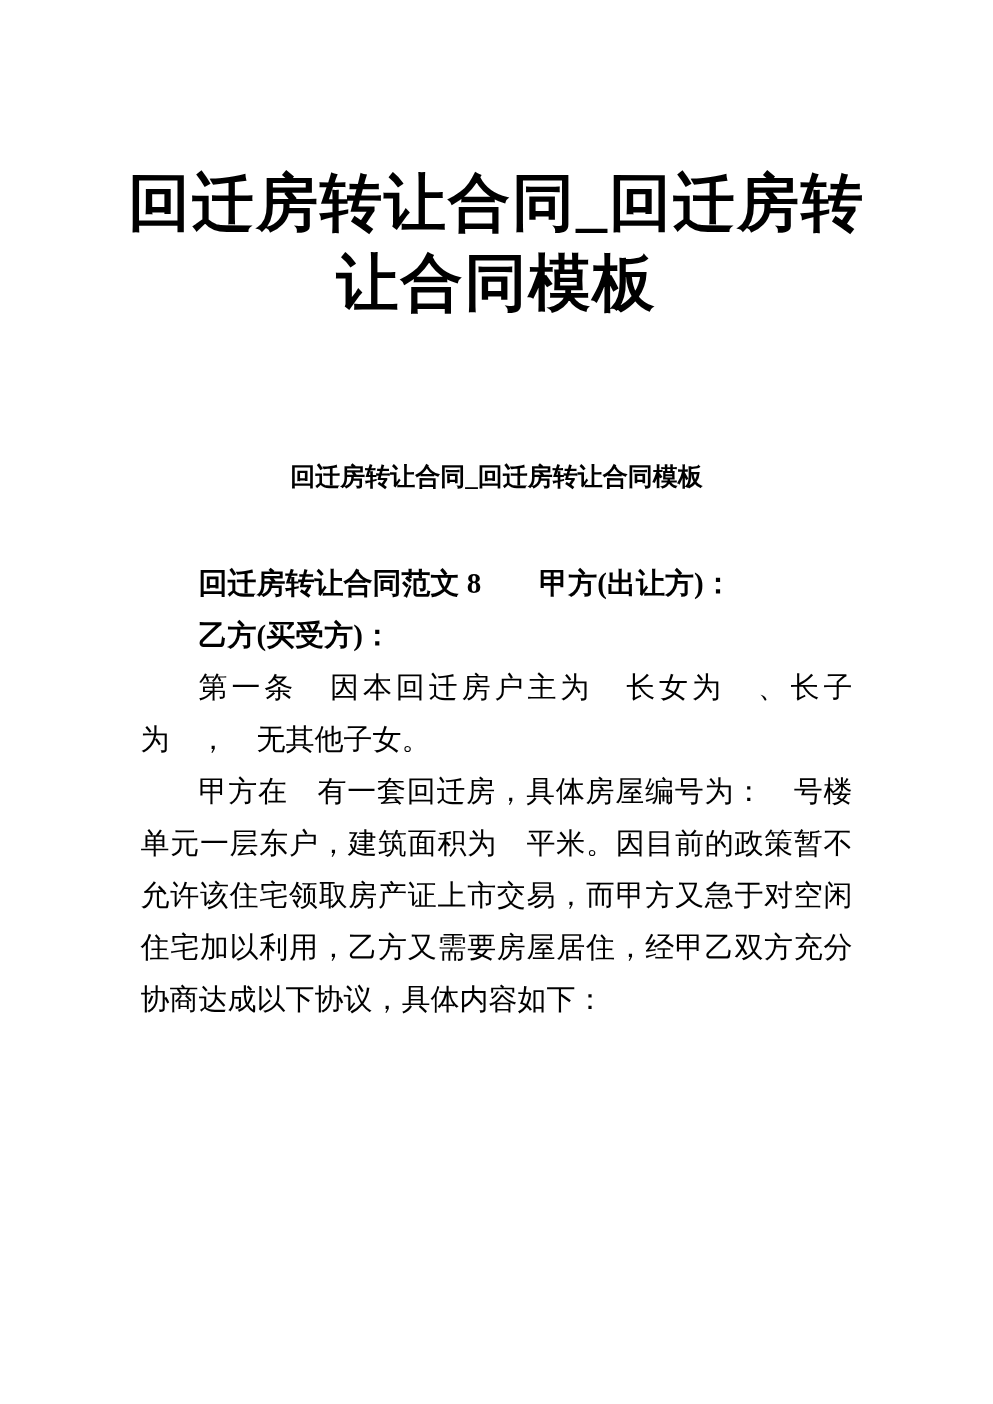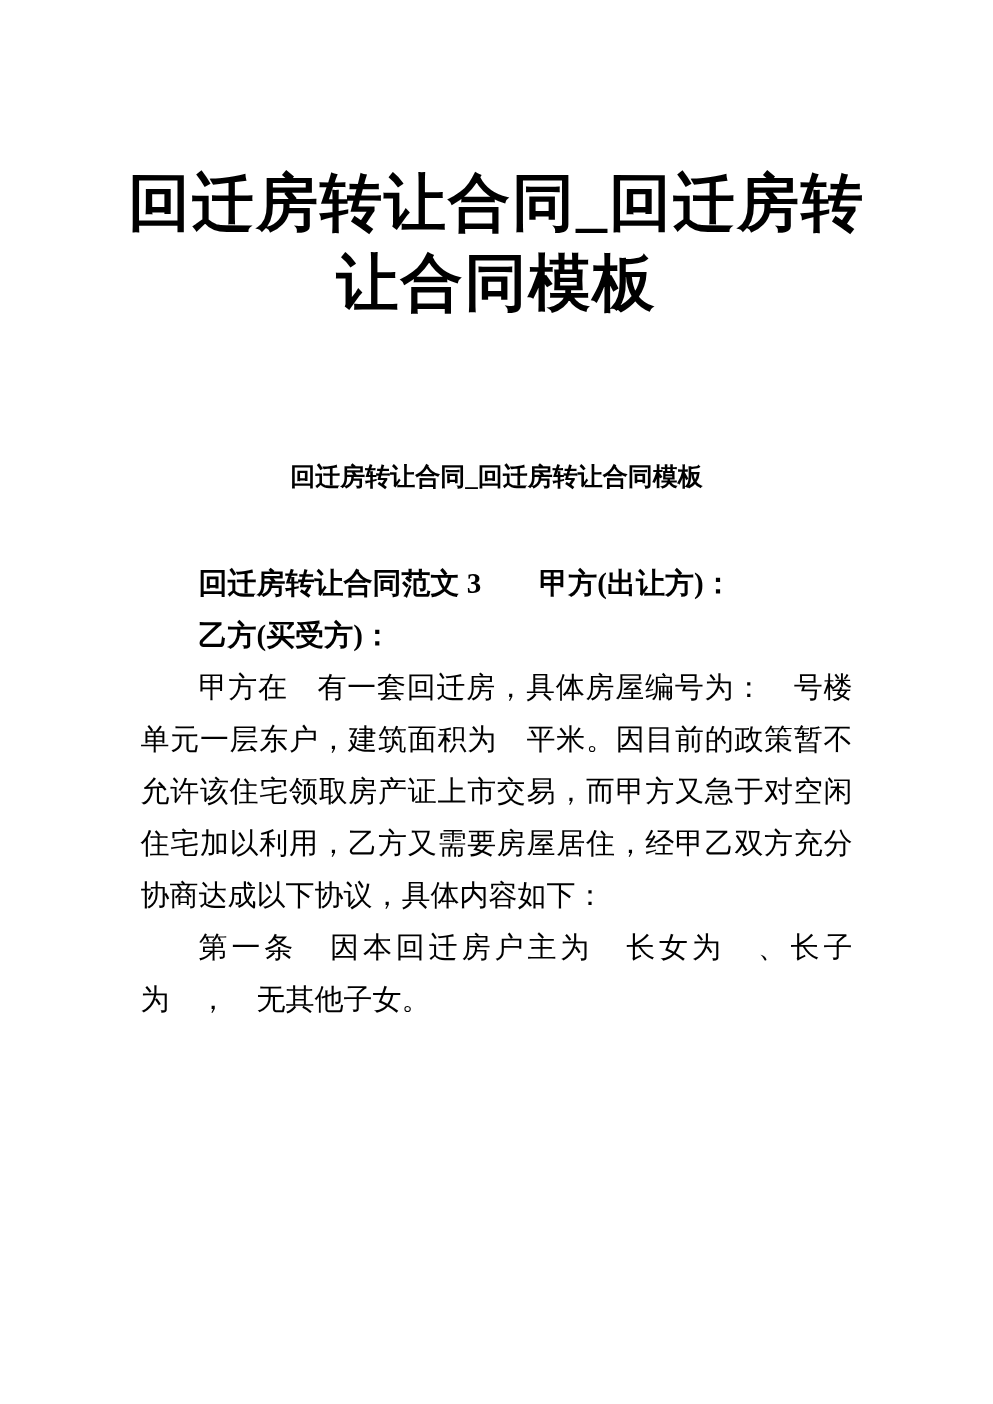--- a/index.html
+++ b/index.html
@@ -57,19 +57,19 @@
 </head>
 <body>
 
 <div class="page">
 
   <h1 class="doc-title">回迁房转让合同_回迁房转让合同模板</h1>
 
   <div class="doc-subtitle">回迁房转让合同_回迁房转让合同模板</div>
 
   <div class="doc-body">
-    <p class="bold">回迁房转让合同范文 3　　甲方(出让方)：</p>
+    <p class="bold">回迁房转让合同范文 8　　甲方(出让方)：</p>
     <p class="bold">乙方(买受方)：</p>
+    <p>第一条　因本回迁房户主为　长女为　、长子为　，　无其他子女。</p>
     <p>甲方在　有一套回迁房，具体房屋编号为：　号楼　单元一层东户，建筑面积为　平米。因目前的政策暂不允许该住宅领取房产证上市交易，而甲方又急于对空闲住宅加以利用，乙方又需要房屋居住，经甲乙双方充分协商达成以下协议，具体内容如下：</p>
-    <p>第一条　因本回迁房户主为　长女为　、长子为　，　无其他子女。</p>
   </div>
 
 </div>
 
 </body></html>

